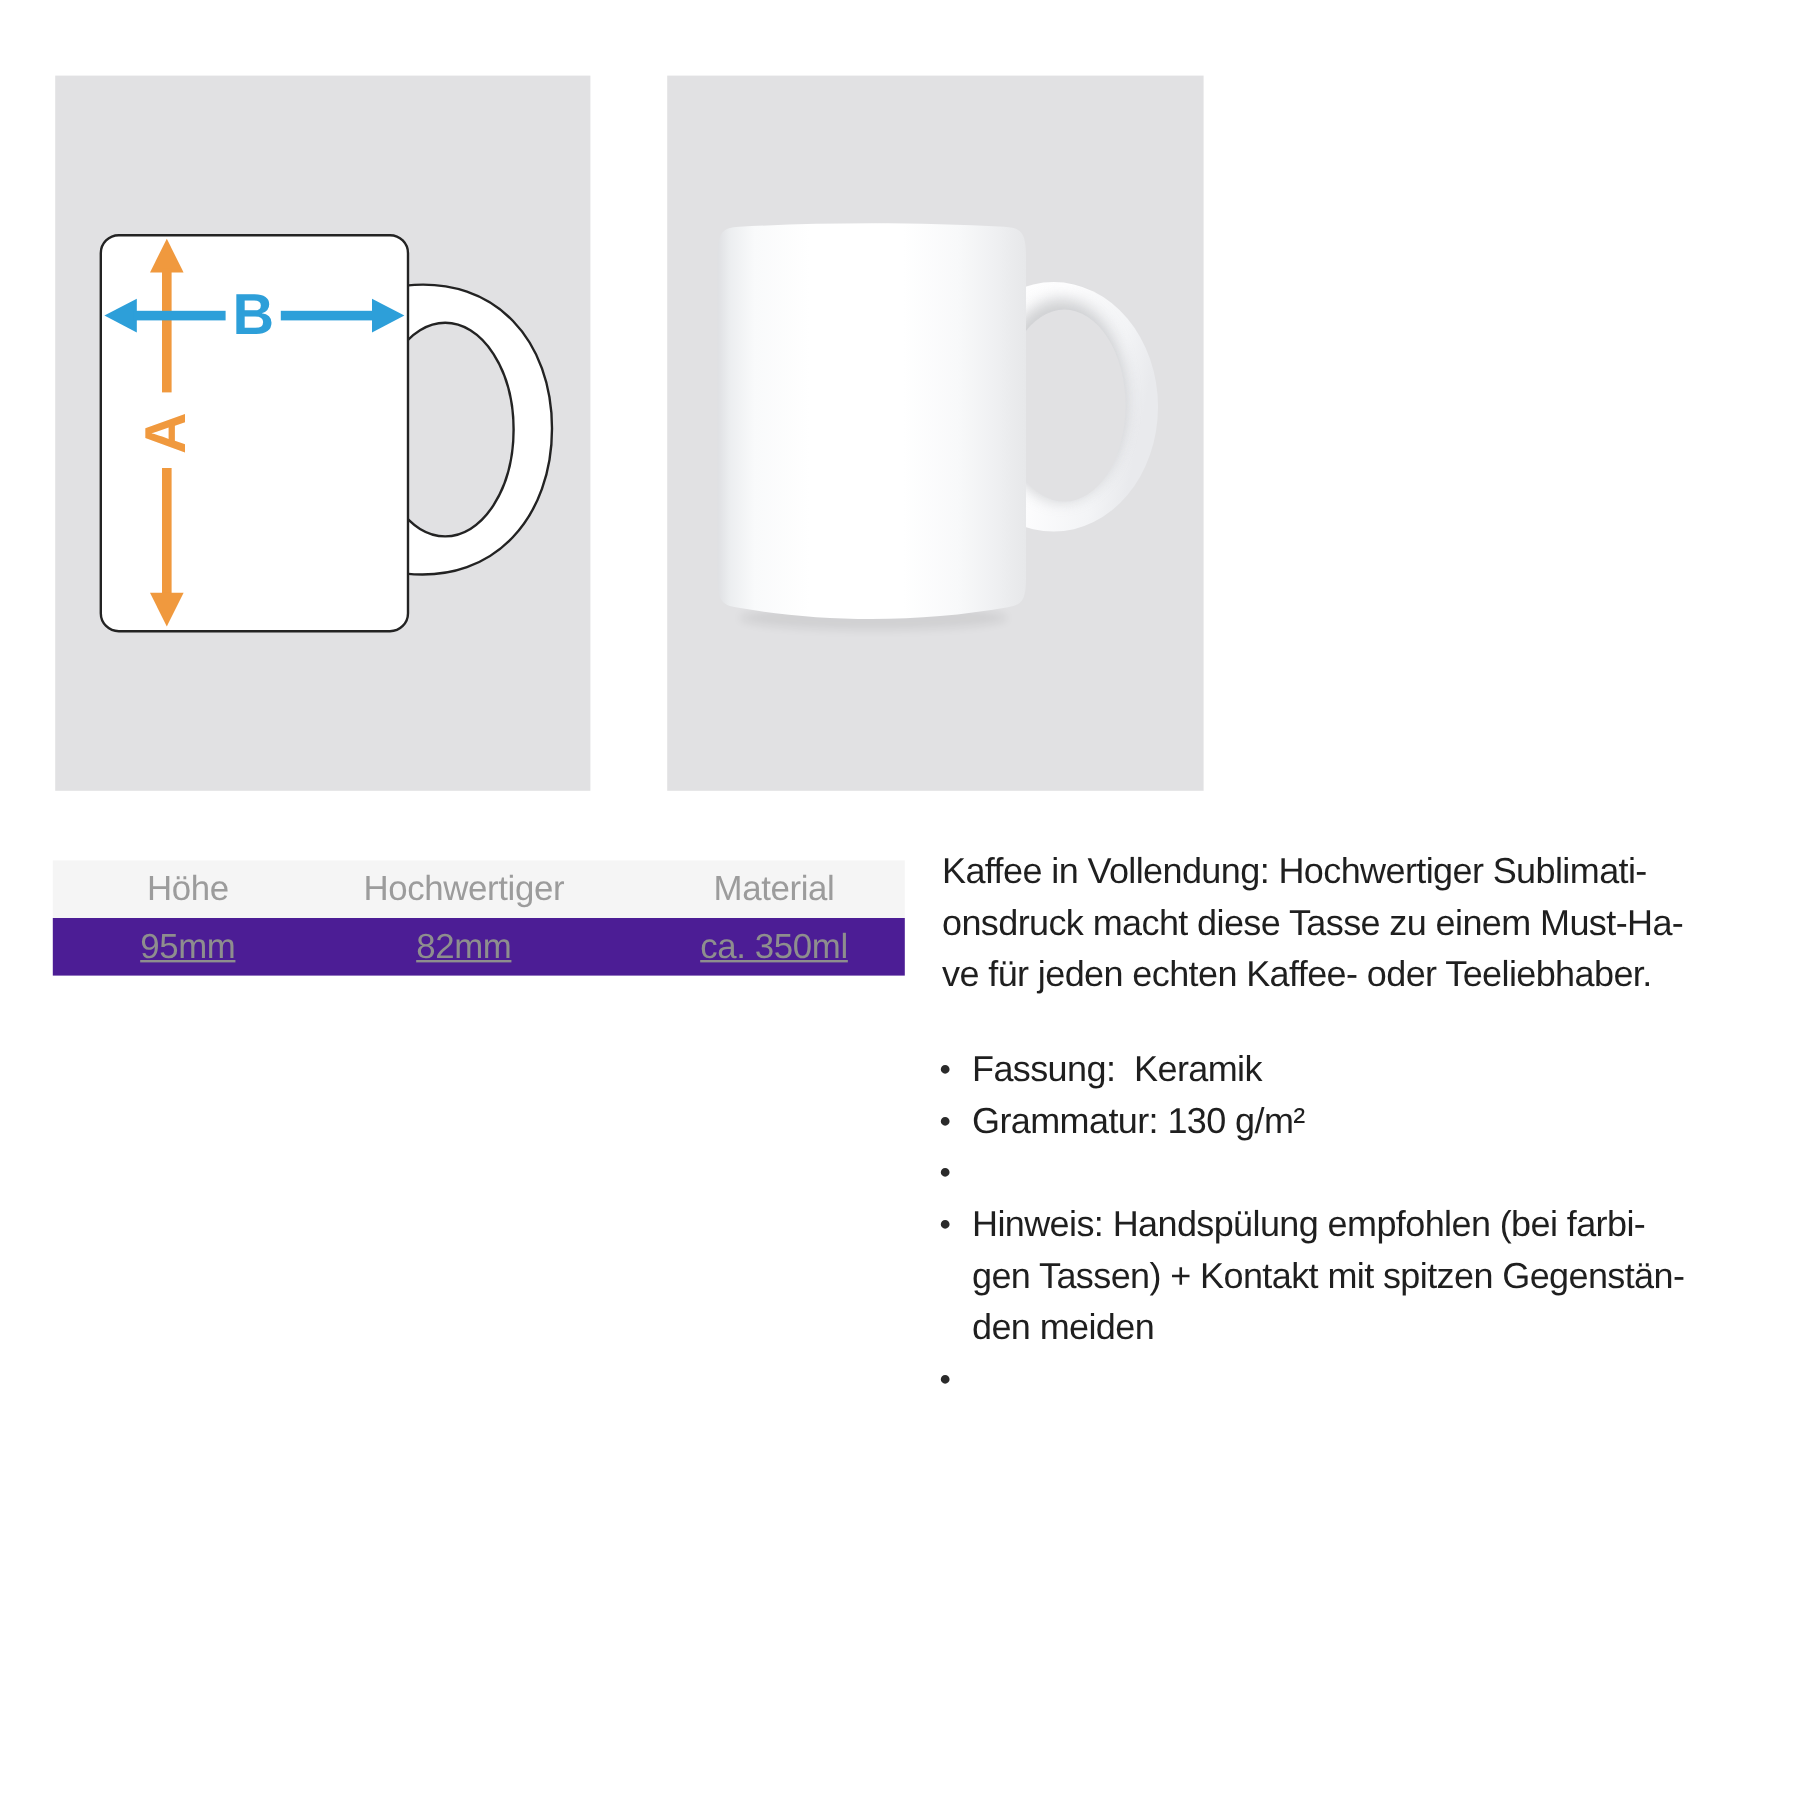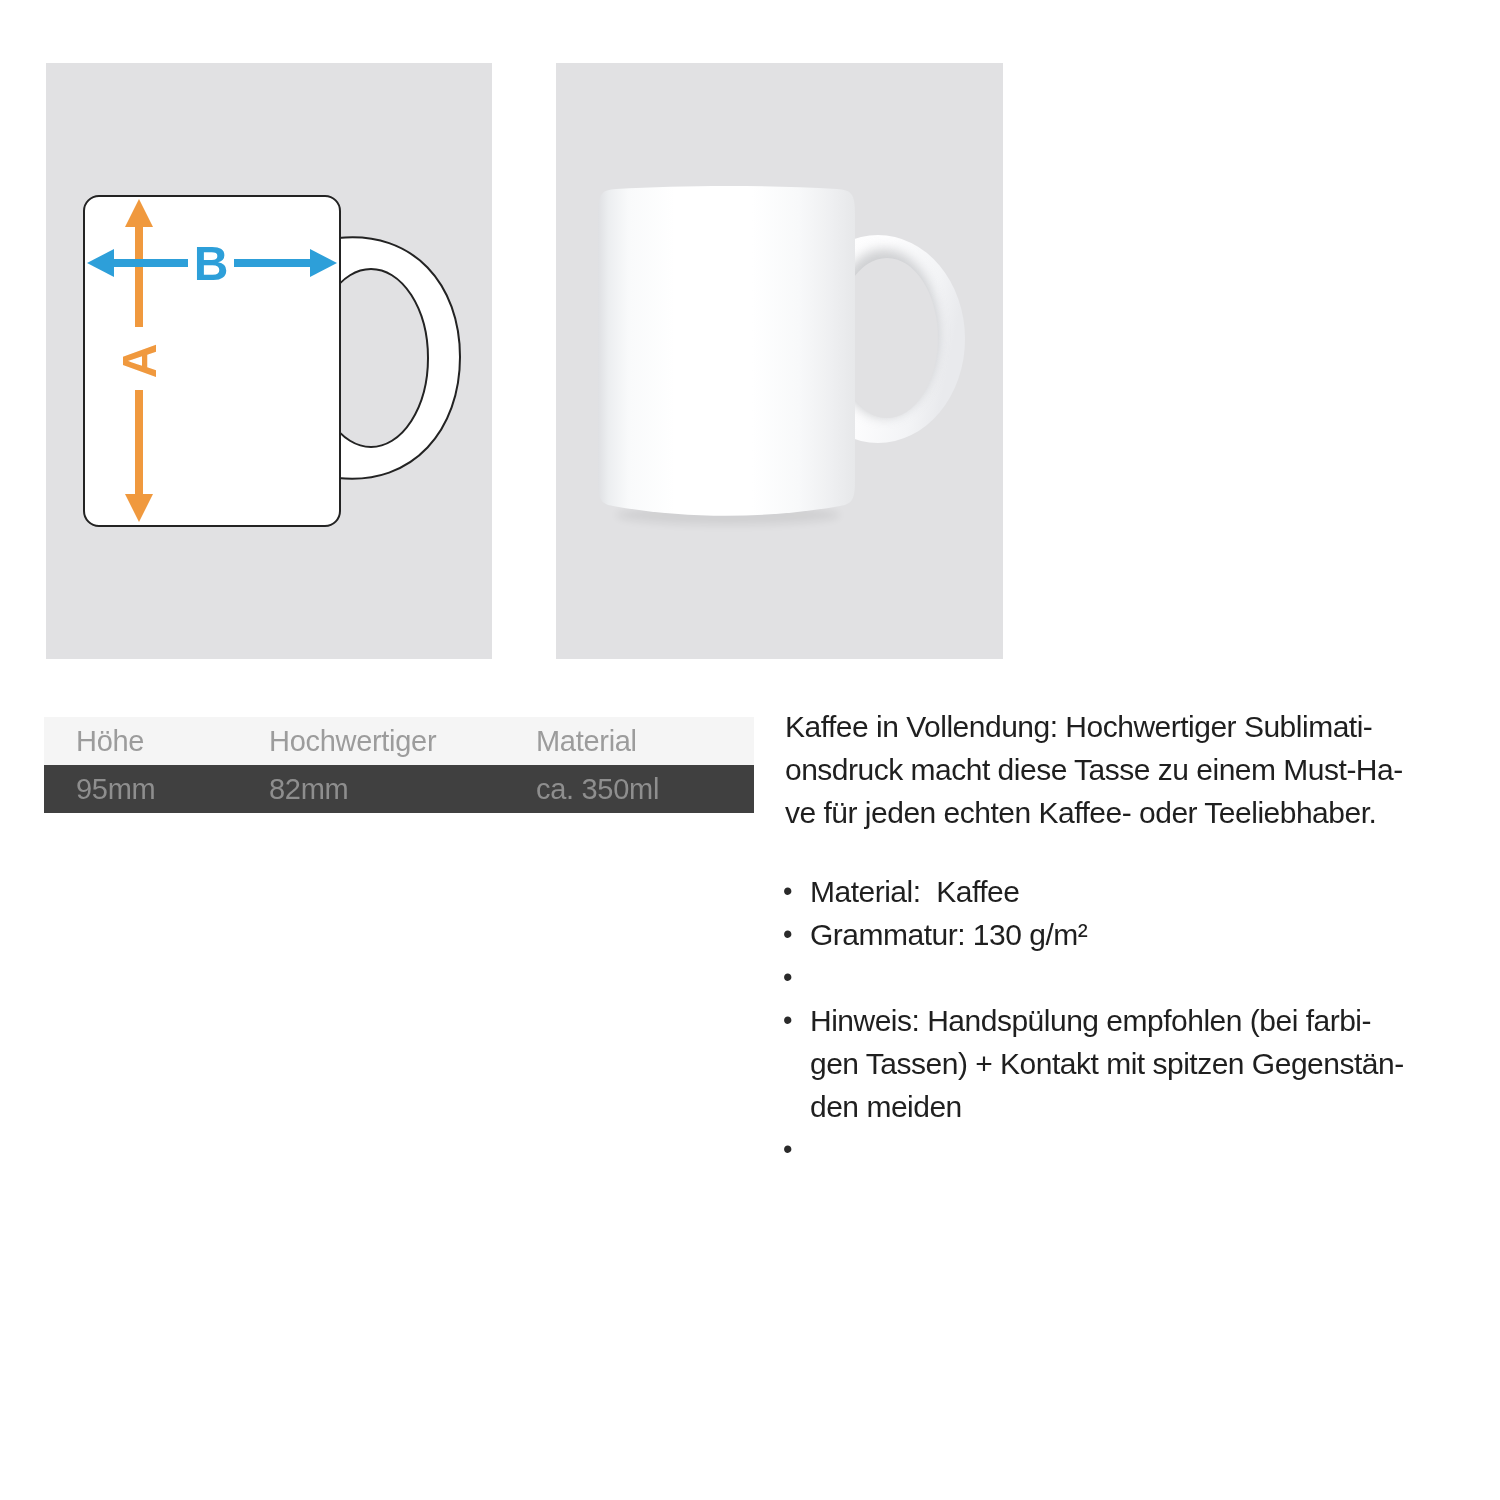--- a/index.html
+++ b/index.html
@@ -31,24 +31,25 @@
     top: 717px;
     width: 710px;
     font-size: 29px;
     letter-spacing: -0.3px;
   }
   .size-row {
     display: grid;
     grid-template-columns: 193px 267px 1fr;
     height: 48px;
     align-items: center;
+    text-align: center;
   }
   .size-row > div { padding-left: 32px; white-space: nowrap; }
   .size-row.header { background: #f5f5f5; color: #9c9c9c; }
-  .size-row.values { background: #404040; color: #8e8e8e; }
+  .size-row.values { background: #4c1d95; color: #8e8e8e; text-decoration: underline; }
 
   
   .description {
     position: absolute;
     left: 783px;
     top: 705px;
     width: 700px;
     color: #1f1f1f;
     font-size: 30px;
     line-height: 43px;
@@ -166,21 +167,21 @@
     </div>
   </div>
 
   <div class="description">
     <div class="intro">Kaffee in Vollendung: Hochwertiger Sublimati-
 onsdruck macht diese Tasse zu einem Must-Ha-
 ve für jeden echten Kaffee- oder Teeliebhaber.</div>
     <ul class="bullet-list">
       <li class="bullet-item">
         <span class="bullet-marker">•</span>
-        <span class="bullet-text">Material:  Kaffee</span>
+        <span class="bullet-text">Fassung:  Keramik</span>
       </li>
       <li class="bullet-item">
         <span class="bullet-marker">•</span>
         <span class="bullet-text">Grammatur: 130 g/m²</span>
       </li>
       <li class="bullet-item">
         <span class="bullet-marker">•</span>
       </li>
       <li class="bullet-item">
         <span class="bullet-marker">•</span>

